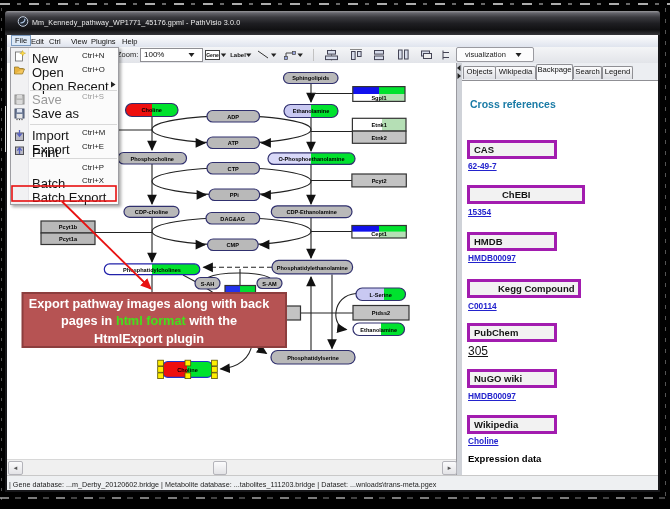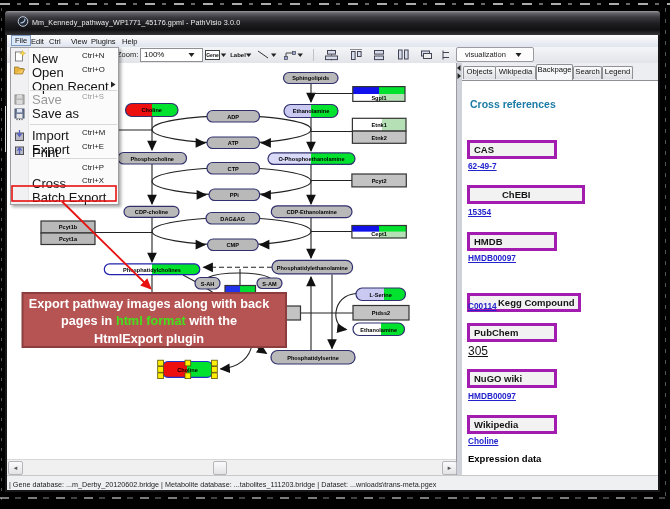--- a/index.html
+++ b/index.html
@@ -319,21 +319,21 @@
     <span class="tab" style="left:140px;width:29px;">Legend</span>
   </div>
   <div class="abs" id="panel">
     <div class="abs" style="left:8px;top:17px;font-size:10.5px;font-weight:bold;color:#1a7ba6;">Cross references</div>
     <div class="refbox" style="top:59px;">CAS</div>
     <div class="reflink" style="top:80px;">62-49-7</div>
     <div class="refbox" style="top:104px;padding-left:32px;">ChEBI</div>
     <div class="reflink" style="top:126px;">15354</div>
     <div class="refbox" style="top:151px;">HMDB</div>
     <div class="reflink" style="top:172px;">HMDB00097</div>
-    <div class="refbox" style="top:212px;padding-left:28px;">Kegg Compound</div>
+    <div class="refbox" style="top:198px;padding-left:28px;">Kegg Compound</div>
     <div class="reflink" style="top:220px;">C00114</div>
     <div class="refbox" style="top:242px;">PubChem</div>
     <div class="refplain" style="top:263px;">305</div>
     <div class="refbox" style="top:288px;">NuGO wiki</div>
     <div class="reflink" style="top:310px;">HMDB00097</div>
     <div class="refbox" style="top:334px;">Wikipedia</div>
     <div class="reflink" style="top:355px;">Choline</div>
     <div class="abs" style="left:6px;top:372px;font-size:9.5px;font-weight:bold;color:#000;">Expression data</div>
   </div>
 
@@ -355,21 +355,21 @@
     <span class="fitem" style="top:31px;">Open Recent</span>
     <span class="fitem" style="top:44px;color:#9a9a9a;">Save</span>
       <span class="fkey" style="top:44px;color:#9a9a9a;">Ctrl+S</span>
     <span class="fitem" style="top:58px;">Save as</span>
     <span class="fitem" style="top:80px;">Import</span>
       <span class="fkey" style="top:80px;">Ctrl+M</span>
     <span class="fitem" style="top:94px;">Export</span>
       <span class="fkey" style="top:94px;">Ctrl+E</span>
     <span class="fitem" style="top:97px;">Print</span>
       <span class="fkey" style="top:115px;">Ctrl+P</span>
-    <span class="fitem" style="top:128px;">Cross</span>
+    <span class="fitem" style="top:128px;">Batch</span>
       <span class="fkey" style="top:128px;">Ctrl+X</span>
     <span class="fitem" style="top:142px;">Batch Export</span>
     <div class="fsep" style="top:42px;"></div>
     <div class="fsep" style="top:76px;"></div>
     <div class="fsep" style="top:110px;"></div>
 
     <svg style="position:absolute;left:99px;top:33px;" width="6" height="7">
         <polygon points="1,0.5 5.5,3.5 1,6.5" fill="#222"></polygon>
       </svg>
 

